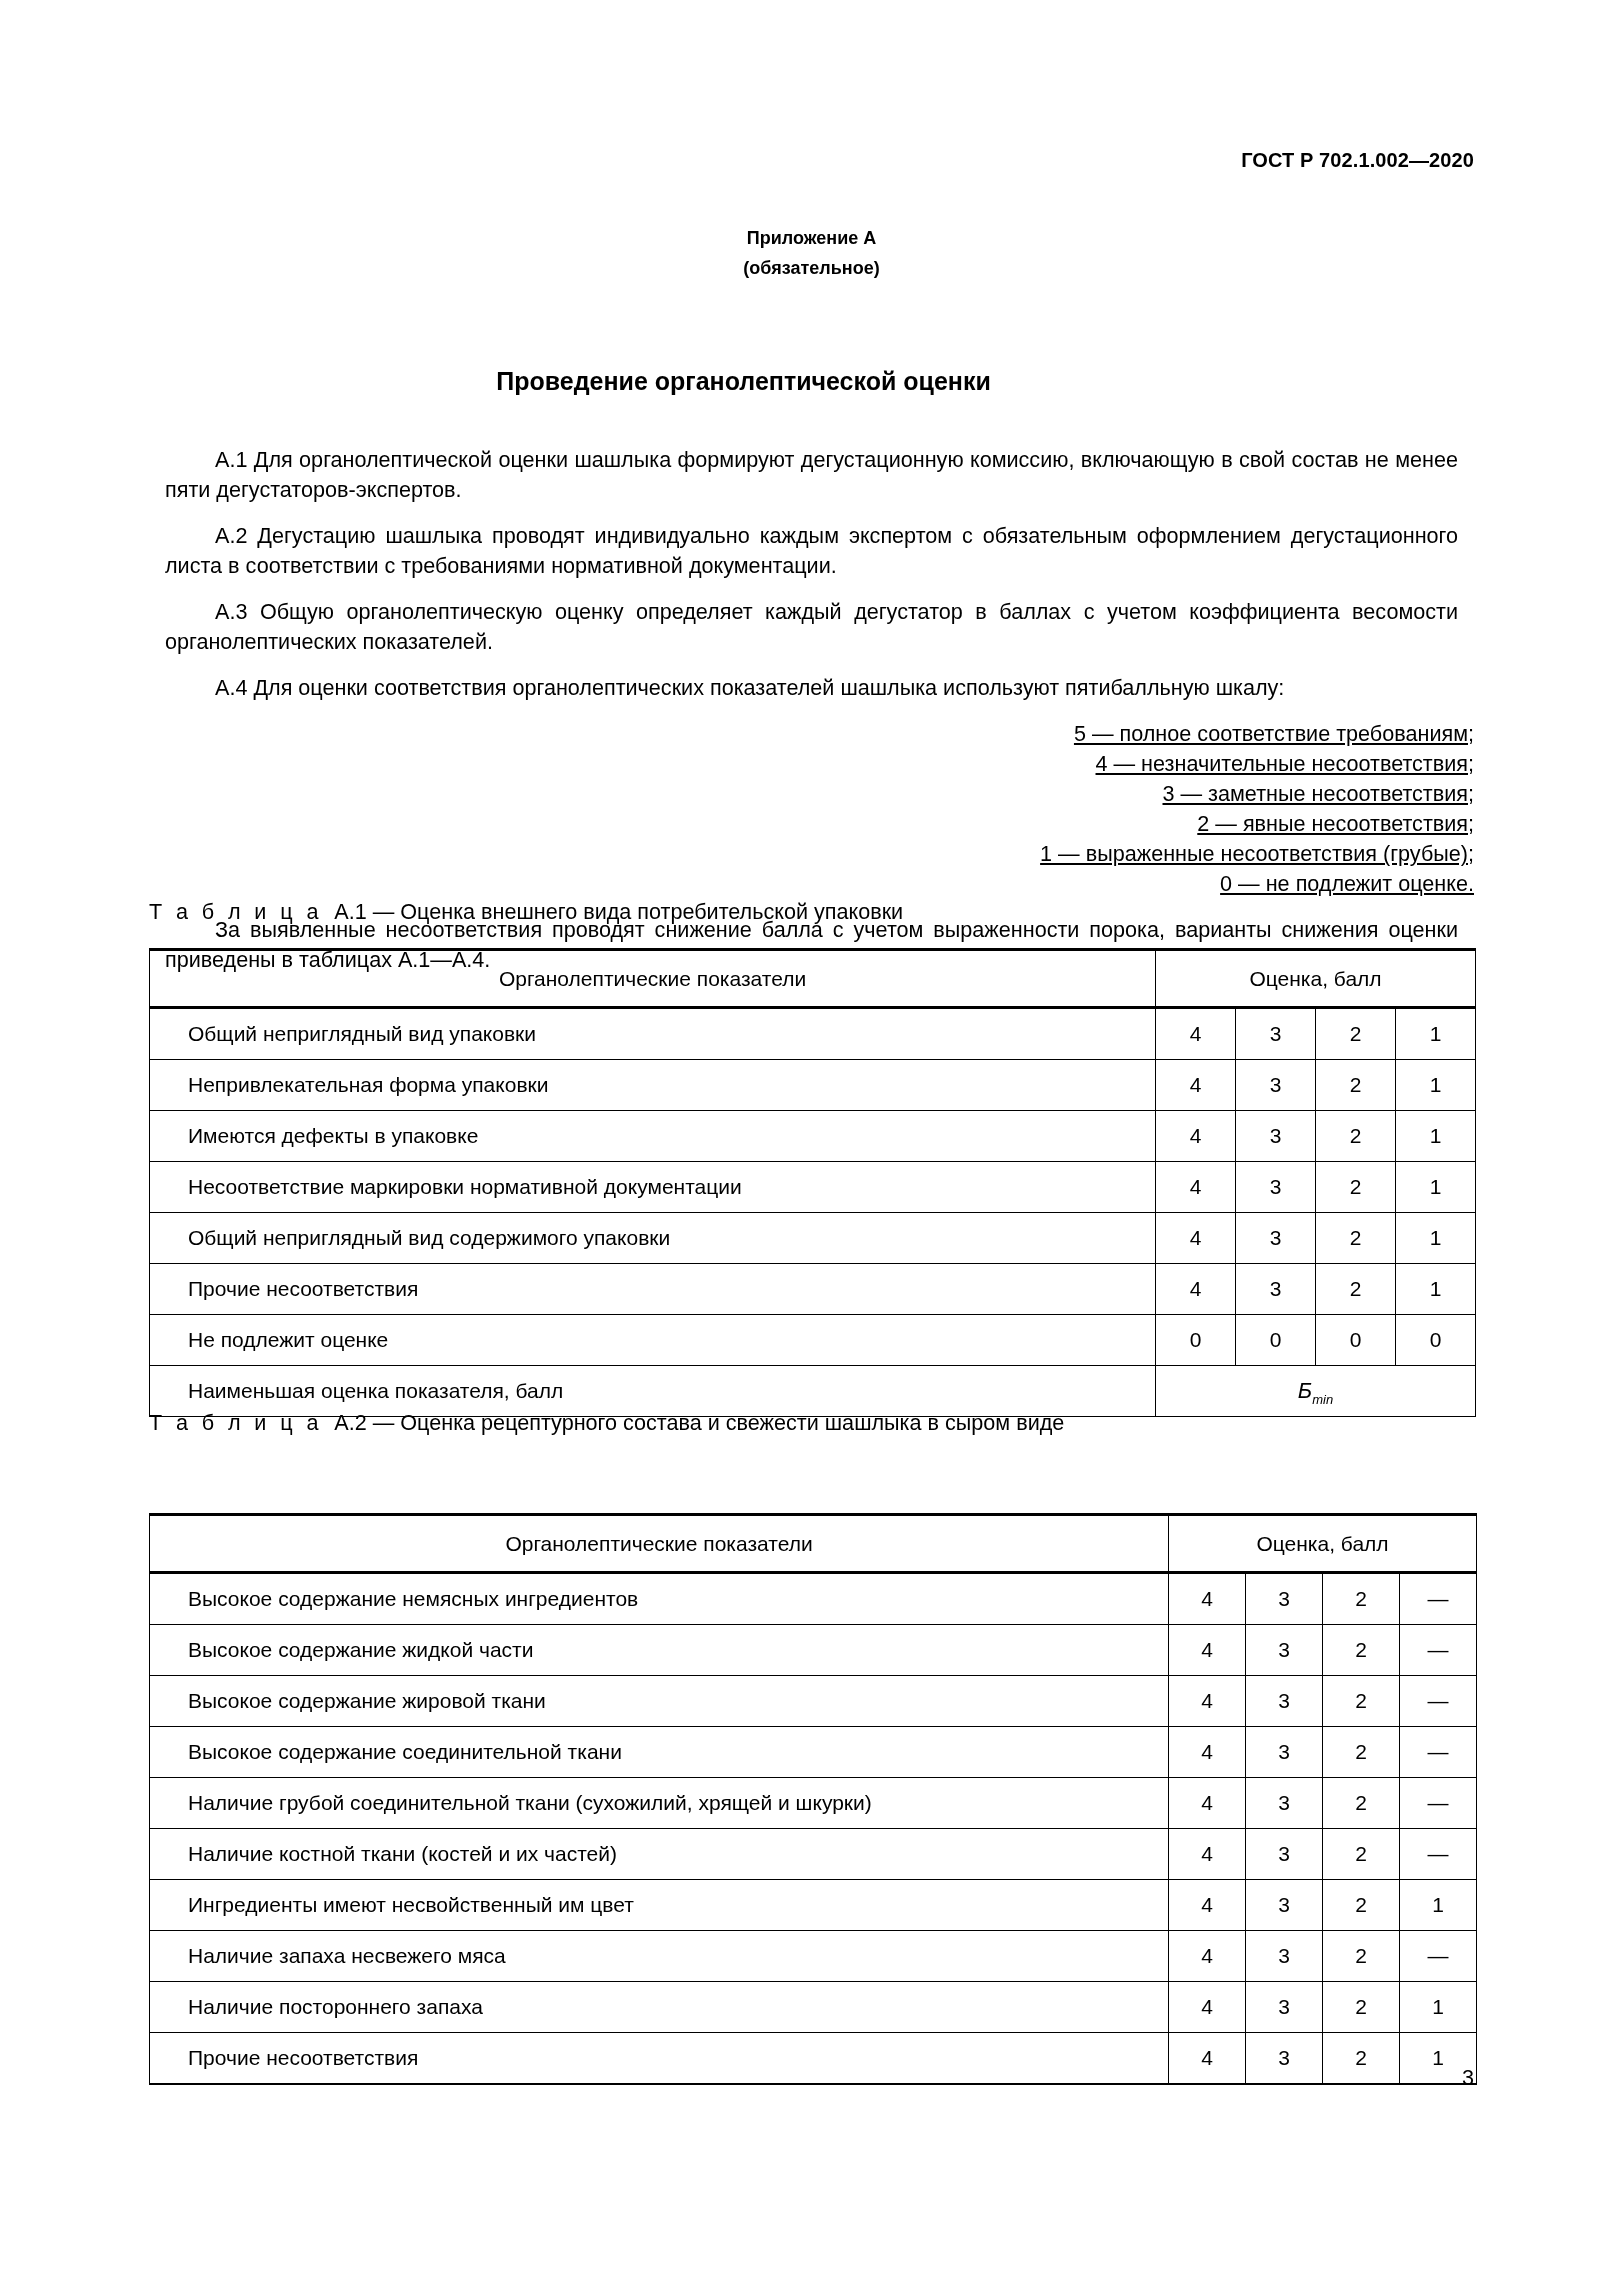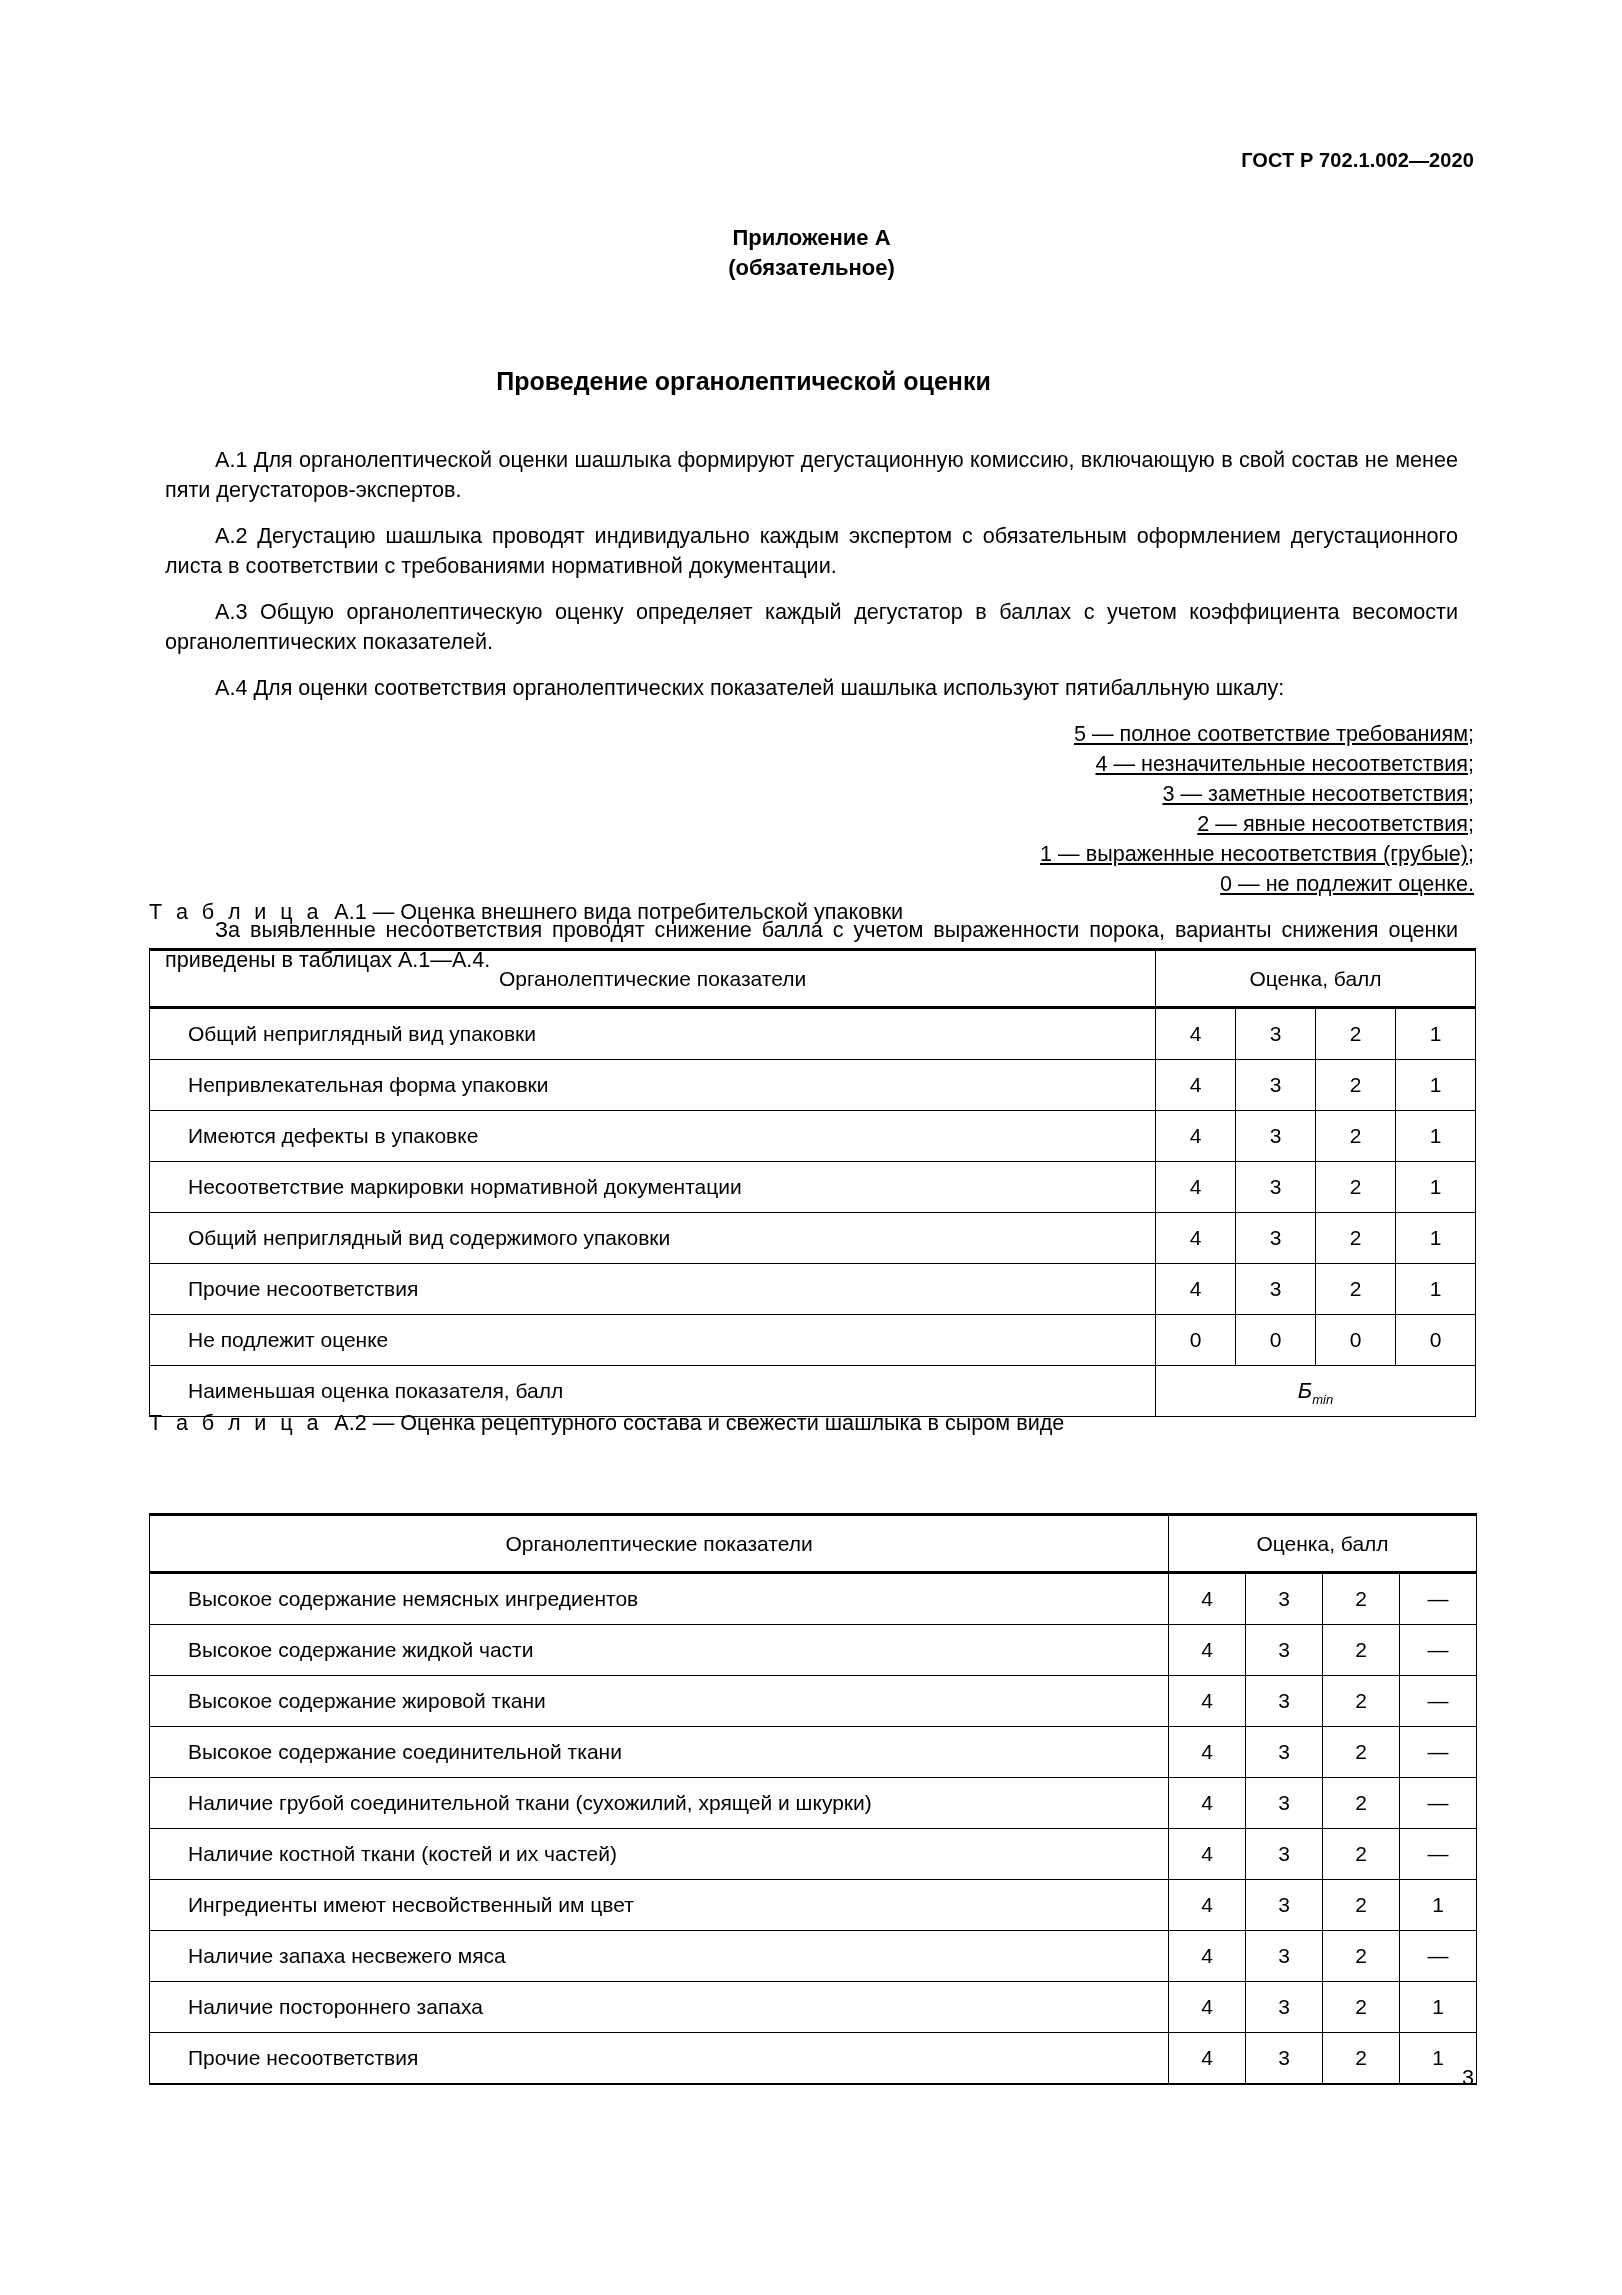--- a/index.html
+++ b/index.html
@@ -29,21 +29,21 @@
     white-space: nowrap;
   }
 
   
   .annex-block {
     position: absolute;
     top: 223px;
     left: 0;
     width: 1623px;
     text-align: center;
-    font-size: 22px;
+    font-size: 18px;
     font-weight: bold;
     line-height: 30px;
   }
 
   .section-title {
     position: absolute;
     top: 367px;
     left: 0;
     width: 1487px;
     text-align: center;

